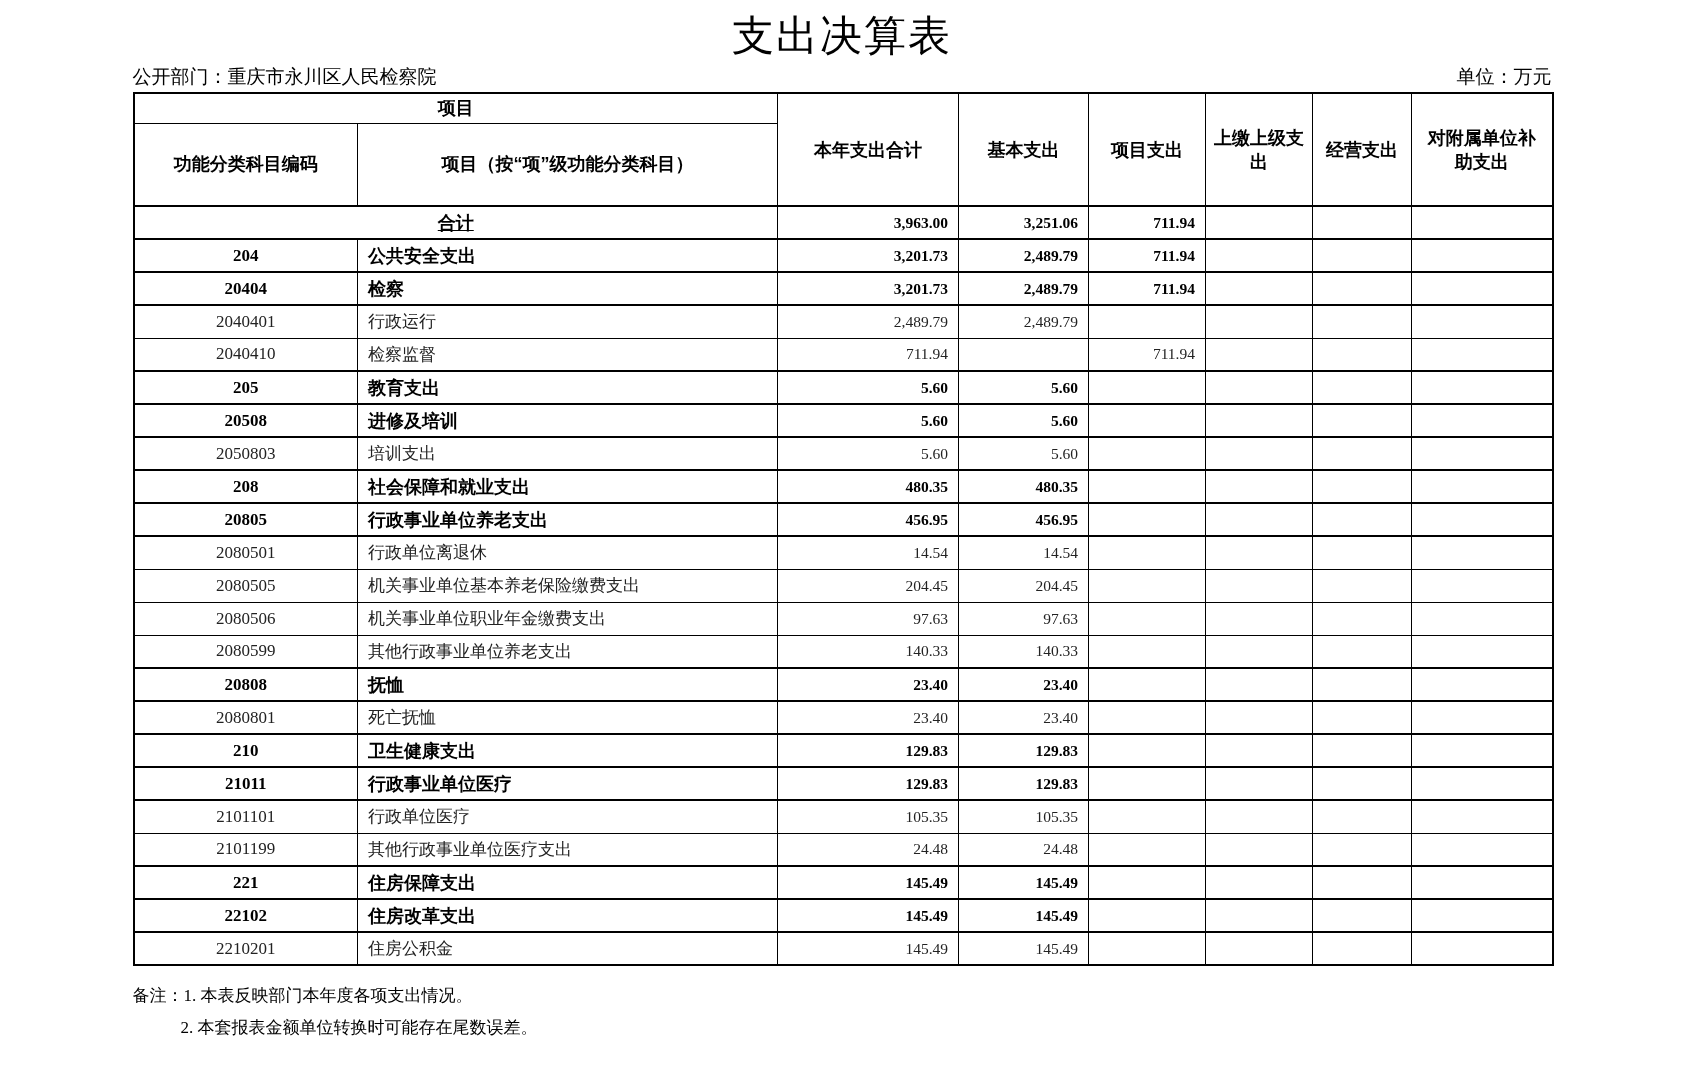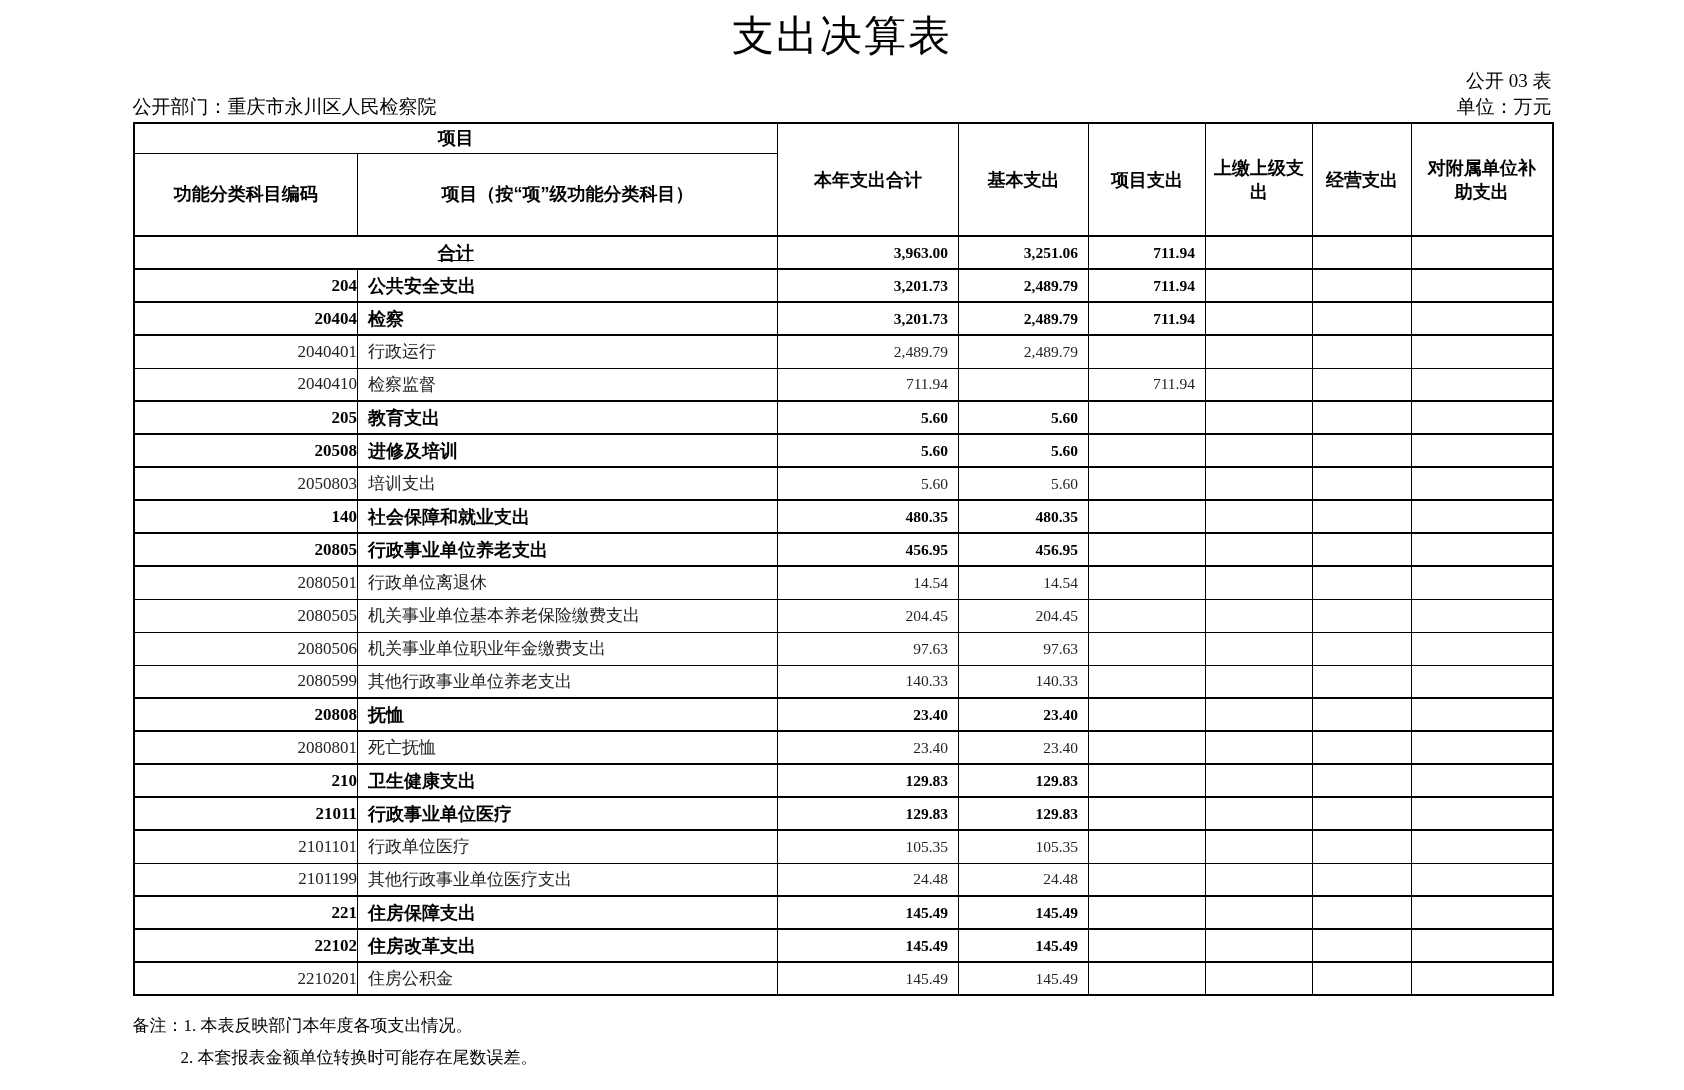--- a/index.html
+++ b/index.html
@@ -24,42 +24,41 @@
   }
   thead th {
     font-family:"Liberation Sans","DejaVu Sans",sans-serif;
     font-weight:bold; font-size:18px; text-align:center; vertical-align:middle;
     padding:2px 8px; border-bottom:2px solid #000;
   }
   thead tr.group-row th { height:30px;margin-top:16px; }
   thead tr.sub-row th { height:83px; }
   tbody tr { height:33px; }
   tbody td { font-size:17px; vertical-align:middle; }
-  td.c-code { text-align:right; }
+  td.c-code { text-align:center; }
   td.c-name { padding-left:10px; text-align:left; }
   td.c-num  { padding-right:10px; text-align:right; font-size:15.5px; }
   tr.row-bold td {
     font-weight:bold; border-top:2px solid #000; border-bottom:2px solid #000;
   }
   tr.row-bold td.c-name, tr.row-bold td.c-total-label {
     font-family:"Liberation Sans","DejaVu Sans",sans-serif; font-size:18px;
   }
   tr.row-detail td { color:#222; }
   td.c-total-label { text-align:center; font-weight:bold;text-decoration:underline; }
   .notes { margin-top:14px; font-size:17px; line-height:32px; }
   .note-line2 { padding-left:48px; }
 </style>
 </head>
 <body>
 
 <div class="page">
   <div class="doc-title">支出决算表</div>
 
   <div class="content">
-    <div class="form-code-line">公开 03 表</div>
 
     <div class="meta-line">
       <span>公开部门：重庆市永川区人民检察院</span>
       <span>单位：万元</span>
     </div>
 
     <table class="fin">
       <colgroup>
         <col style="width:224px">
           <col style="width:420px">
@@ -159,21 +158,21 @@
             <td class="c-code">2050803</td>
             <td class="c-name">培训支出</td>
             <td class="c-num">5.60</td>
             <td class="c-num">5.60</td>
             <td class="c-num"></td>
             <td class="c-num"></td>
             <td class="c-num"></td>
             <td class="c-num"></td>
           </tr>
           <tr class="row-bold">
-            <td class="c-code">140</td>
+            <td class="c-code">208</td>
             <td class="c-name">社会保障和就业支出</td>
             <td class="c-num">480.35</td>
             <td class="c-num">480.35</td>
             <td class="c-num"></td>
             <td class="c-num"></td>
             <td class="c-num"></td>
             <td class="c-num"></td>
           </tr>
           <tr class="row-bold">
             <td class="c-code">20805</td>

